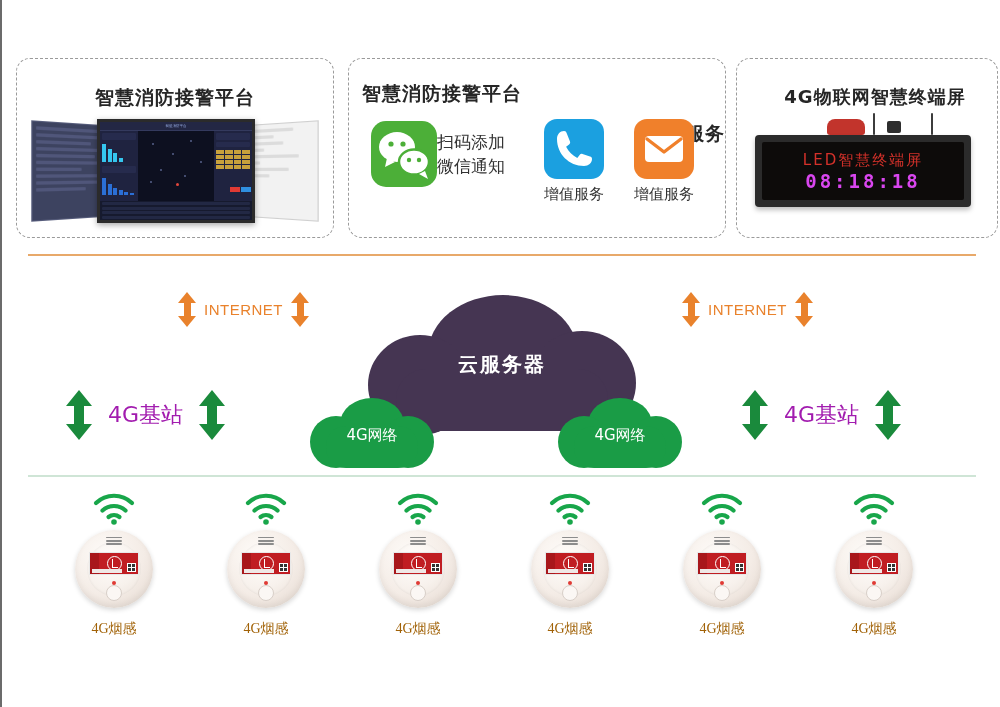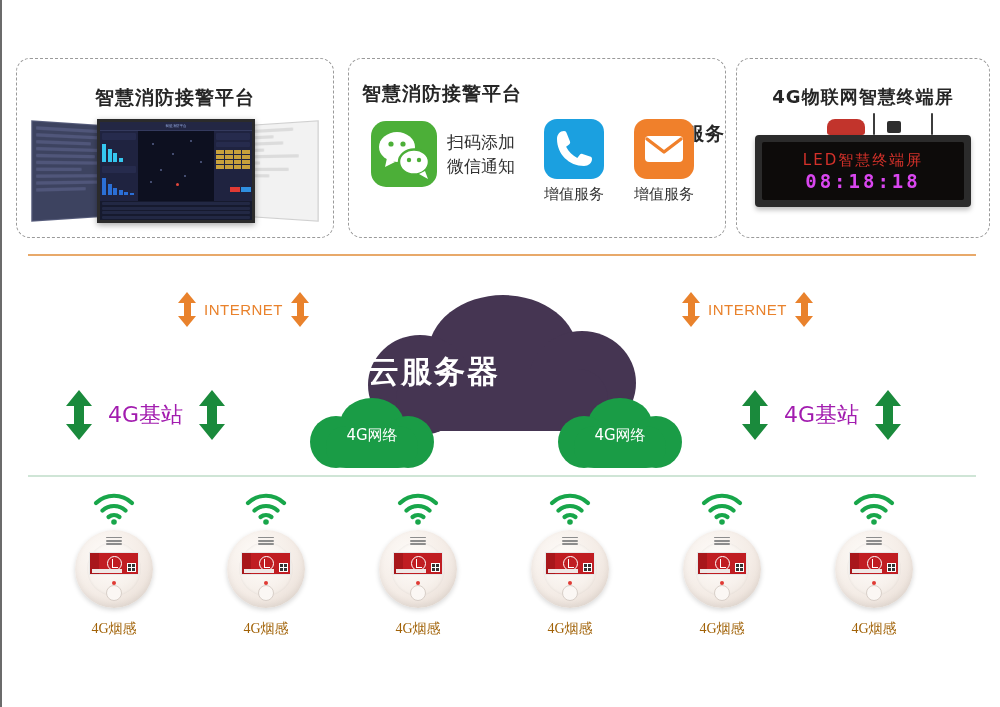--- a/index.html
+++ b/index.html
@@ -54,31 +54,31 @@
   .btn-red{position:absolute;right:12px;bottom:28px;width:10px;height:5px;background:#e03a34;}
   .btn-blue{position:absolute;right:1px;bottom:28px;width:10px;height:5px;background:#2f8fe0;}
   .sidelines{padding:4px 3px;}
   .sidelines div{height:3px;background:#50567a;margin-bottom:3px;border-radius:1px;}
   .scr-right .sidelines div{background:#dcdcdc;}
 
   
   #panel-wechat{left:346px;top:58px;width:376px;height:178px;}
   .t-wechat{left:0;top:22px;width:186px;font-size:19px;text-align:center;}
   .t-value{left:186px;top:22px;width:190px;font-size:19px;text-align:right;margin-top:40px;}
-  .wx-row{position:absolute;left:22px;top:62px;display:flex;align-items:center;gap:10px;justify-content:space-between;}
+  .wx-row{position:absolute;left:22px;top:62px;display:flex;align-items:center;justify-content:space-between;}
   .wx-logo{width:66px;height:66px;border-radius:15px;position:relative;}
   .wx-text{font-size:17px;color:#333;line-height:24px;font-family:"DejaVu Sans","Liberation Sans",sans-serif;}
   .svc-row{position:absolute;left:192px;top:60px;display:flex;gap:24px;}
   .svc{width:66px;text-align:center;}
   .svc-ic{width:60px;height:60px;border-radius:13px;margin:0 auto;position:relative;}
   .svc-lb{margin-top:6px;font-size:15px;color:#333;white-space:nowrap;
           font-family:"DejaVu Sans","Liberation Sans",sans-serif;}
 
   
-  #panel-led{left:734px;top:58px;width:252px;height:178px;}
+  #panel-led{left:734px;top:58px;width:252px;height:178px;padding-left:8px;}
   #panel-led .panel-title{top:26px;font-size:18px;}
   .led-unit{position:absolute;left:18px;top:68px;width:216px;height:86px;}
   .led-dome{position:absolute;left:72px;top:-8px;width:38px;height:16px;background:#c2342c;
             border-radius:8px 8px 3px 3px;}
   .led-ant{position:absolute;width:2px;height:22px;background:#3c3c3c;border-radius:1px;}
   .led-chip{position:absolute;left:132px;top:-6px;width:14px;height:12px;background:#2e2e2e;border-radius:2px;}
   .led-box{position:absolute;left:0;top:8px;width:216px;height:72px;background:#2b2b2b;
            border-radius:4px;padding:7px;box-sizing:border-box;box-shadow:0 3px 5px rgba(0,0,0,.25);}
   .led-screen{width:100%;height:100%;background:#0d0b0a;border-radius:2px;
               display:flex;flex-direction:column;align-items:center;justify-content:center;}
@@ -89,22 +89,22 @@
   .led-screw{position:absolute;width:4px;height:4px;border:1px solid #777;border-radius:50%;top:12px;}
 
   
   .divider{position:absolute;left:26px;width:948px;height:2px;}
   #div-orange{top:254px;background:#e8a96a;}
   #div-green{top:475px;background:#cfe5d6;}
 
   
   .cloud-main{position:absolute;left:366px;top:295px;width:268px;height:140px;}
   .cl{position:absolute;background:#453552;border-radius:50%;}
-  .cloud-label{position:absolute;width:100%;top:56px;text-align:left;color:#fff;
-               font-size:31px;font-weight:bold;letter-spacing:2px;z-index:5;
+  .cloud-label{position:absolute;width:100%;top:56px;text-align:center;color:#fff;
+               font-size:20px;font-weight:bold;letter-spacing:2px;z-index:5;
                font-family:"DejaVu Sans","Liberation Sans",sans-serif;}
   .cloud-sm{position:absolute;width:124px;height:70px;}
   .cls{position:absolute;background:#1a9c46;border-radius:50%;}
   .cloud-sm-label{position:absolute;width:100%;top:28px;text-align:center;color:#fff;
                   font-size:15px;z-index:5;font-family:"DejaVu Sans","Liberation Sans",sans-serif;}
   #cloud-4g-left{left:308px;top:398px;}
   #cloud-4g-right{left:556px;top:398px;}
 
   
   .updown{position:absolute;display:flex;align-items:center;justify-content:center;}

